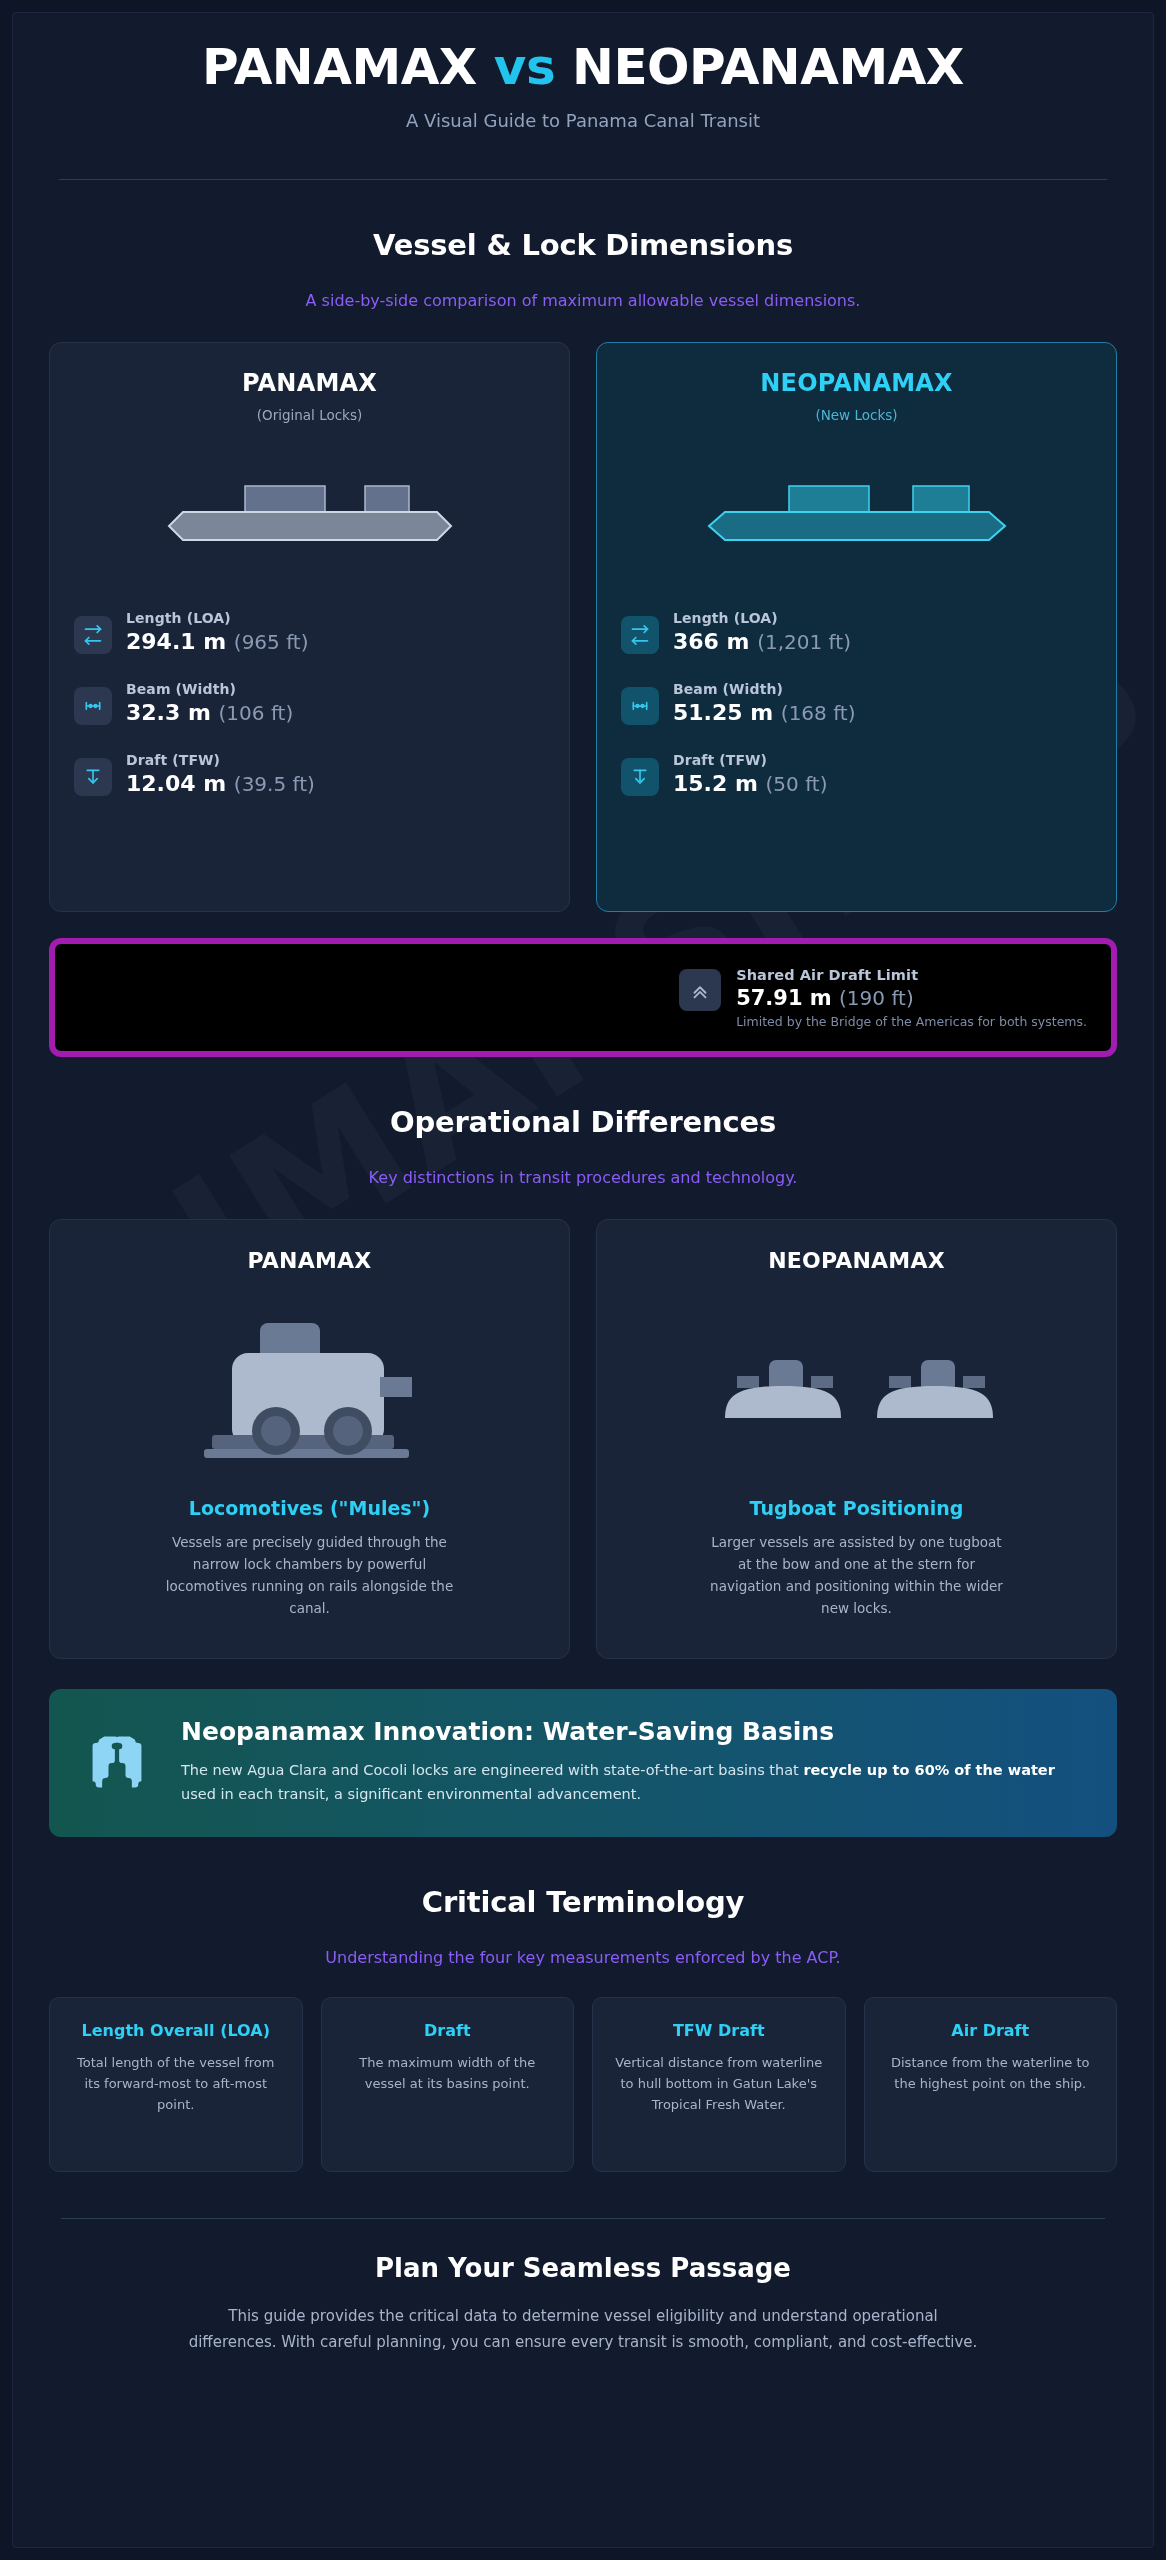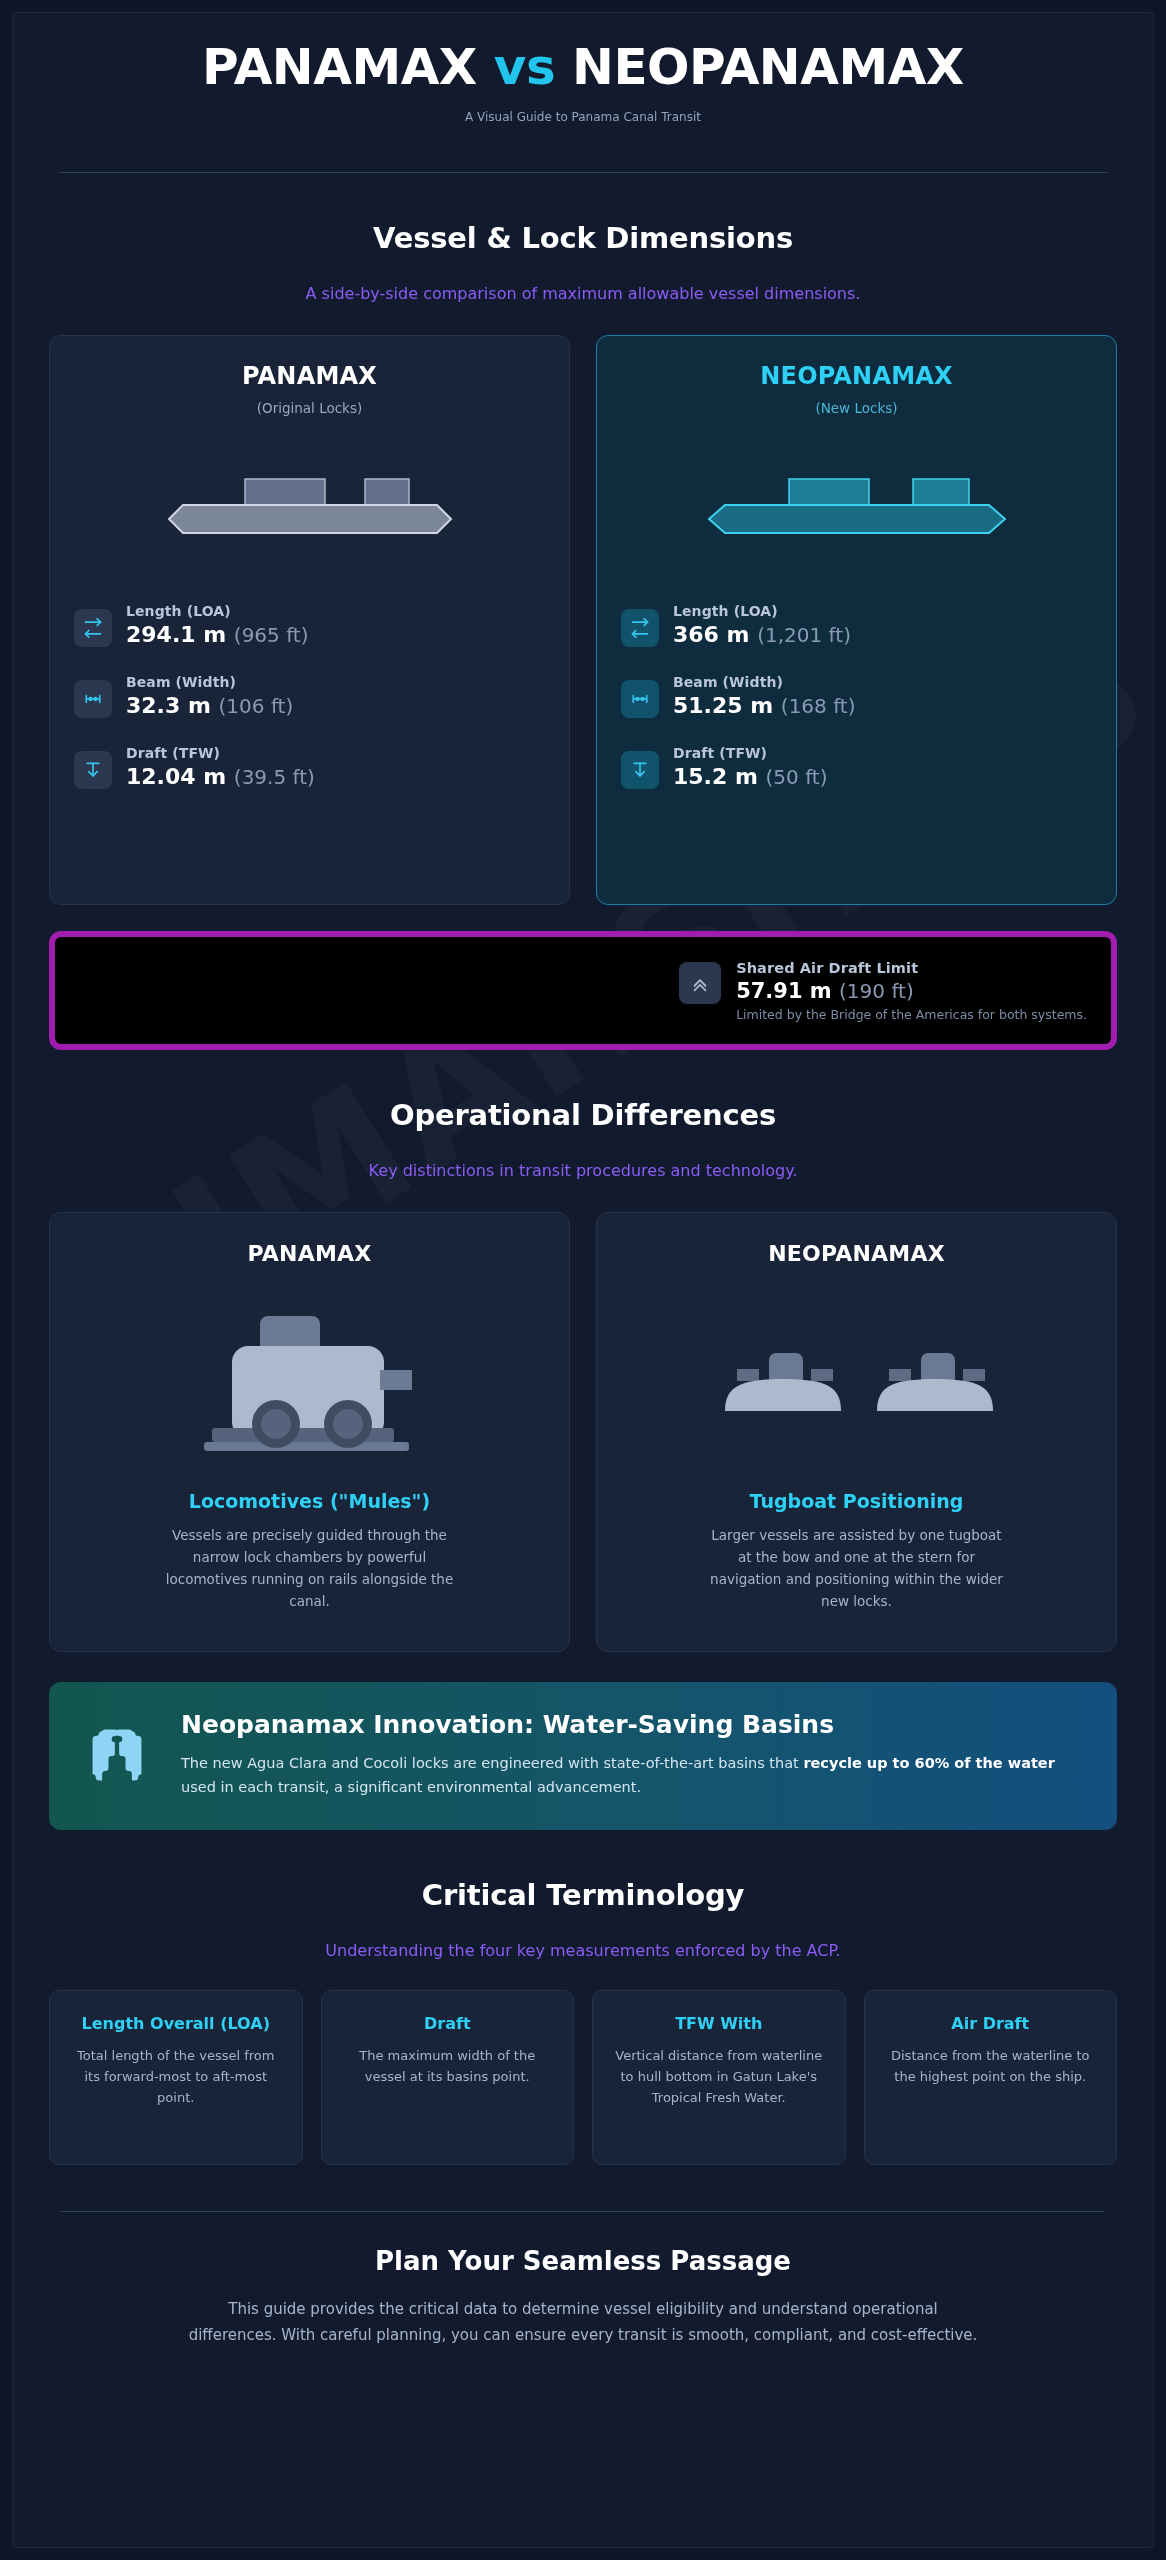--- a/index.html
+++ b/index.html
@@ -45,21 +45,21 @@
   .hero h1 {
     font-size: 50px;
     font-weight: 800;
     color: #ffffff;
     letter-spacing: -0.5px;
     line-height: 1.05;
   }
   .hero h1 .vs { color: #22c3ec; }
   .hero .sub {
     margin-top: 16px;
-    font-size: 12px;
+    font-size: 18px;
     color: #93a3bd;
     font-weight: 400;
   }
   .hr-top { height: 1px; background: #2a4152; margin: 30px 10px 0 10px; }
 
   
   .sec-head { text-align: center; padding-top: 48px; }
   .sec-head h2 {
     font-size: 29px;
     font-weight: 800;
@@ -480,21 +480,21 @@
     <div class="quad">
       <div class="tcard">
         <h4>Length Overall (LOA)</h4>
         <p>Total length of the vessel from its forward-most to aft-most point.</p>
       </div>
       <div class="tcard">
         <h4>Draft</h4>
         <p>The maximum width of the vessel at its basins point.</p>
       </div>
       <div class="tcard">
-        <h4>TFW With</h4>
+        <h4>TFW Draft</h4>
         <p>Vertical distance from waterline to hull bottom in Gatun Lake's Tropical Fresh Water.</p>
       </div>
       <div class="tcard">
         <h4>Air Draft</h4>
         <p>Distance from the waterline to the highest point on the ship.</p>
       </div>
     </div>
 
     <div class="hr-bot"></div>
     <div class="foot">

